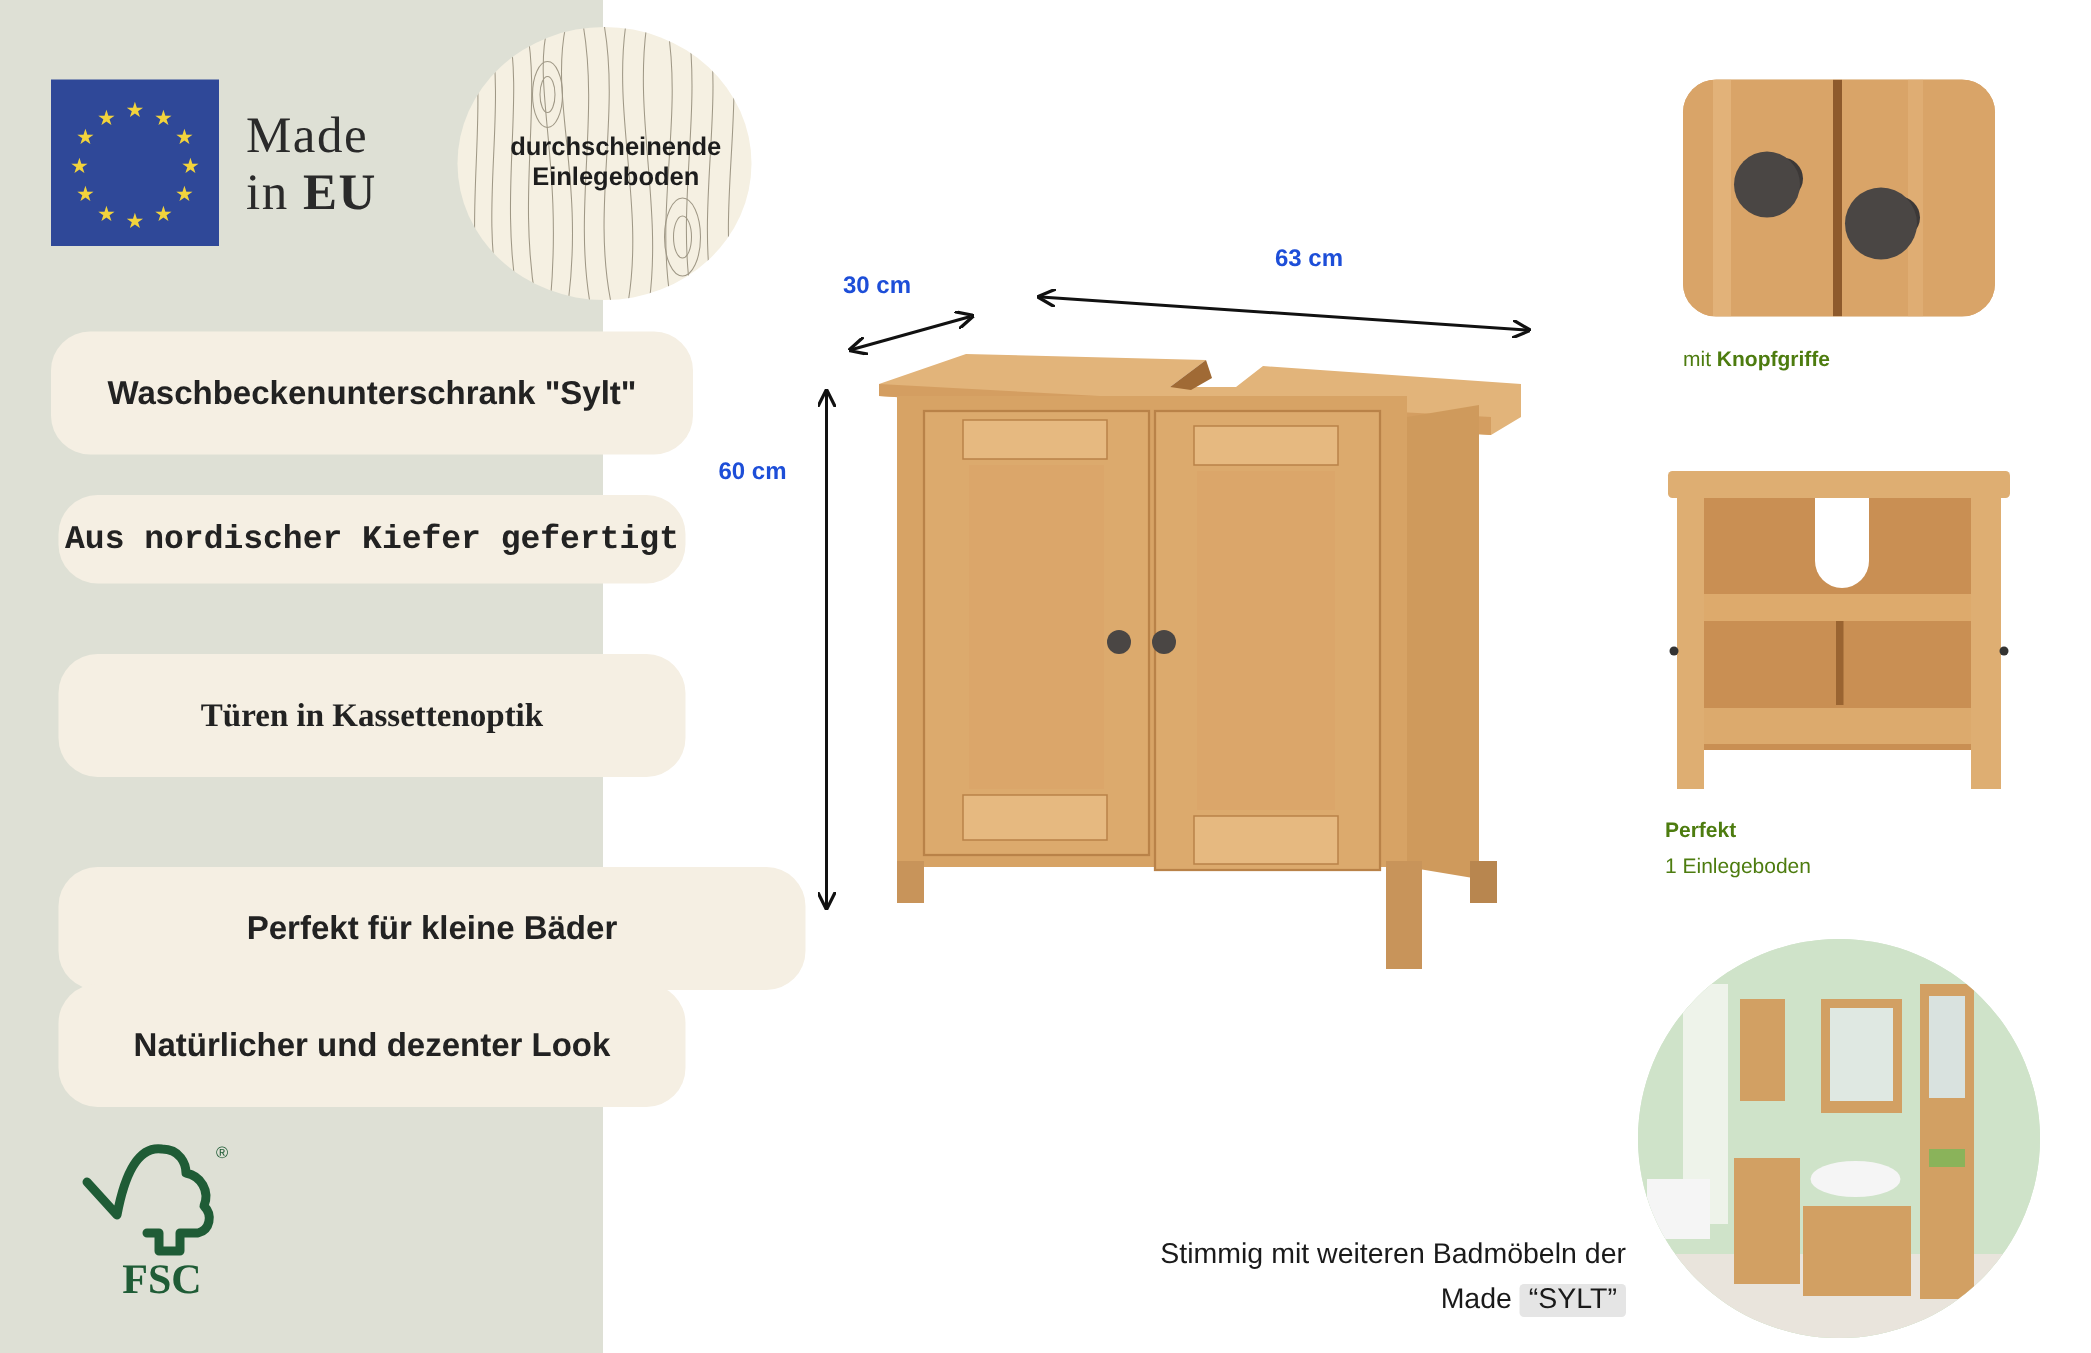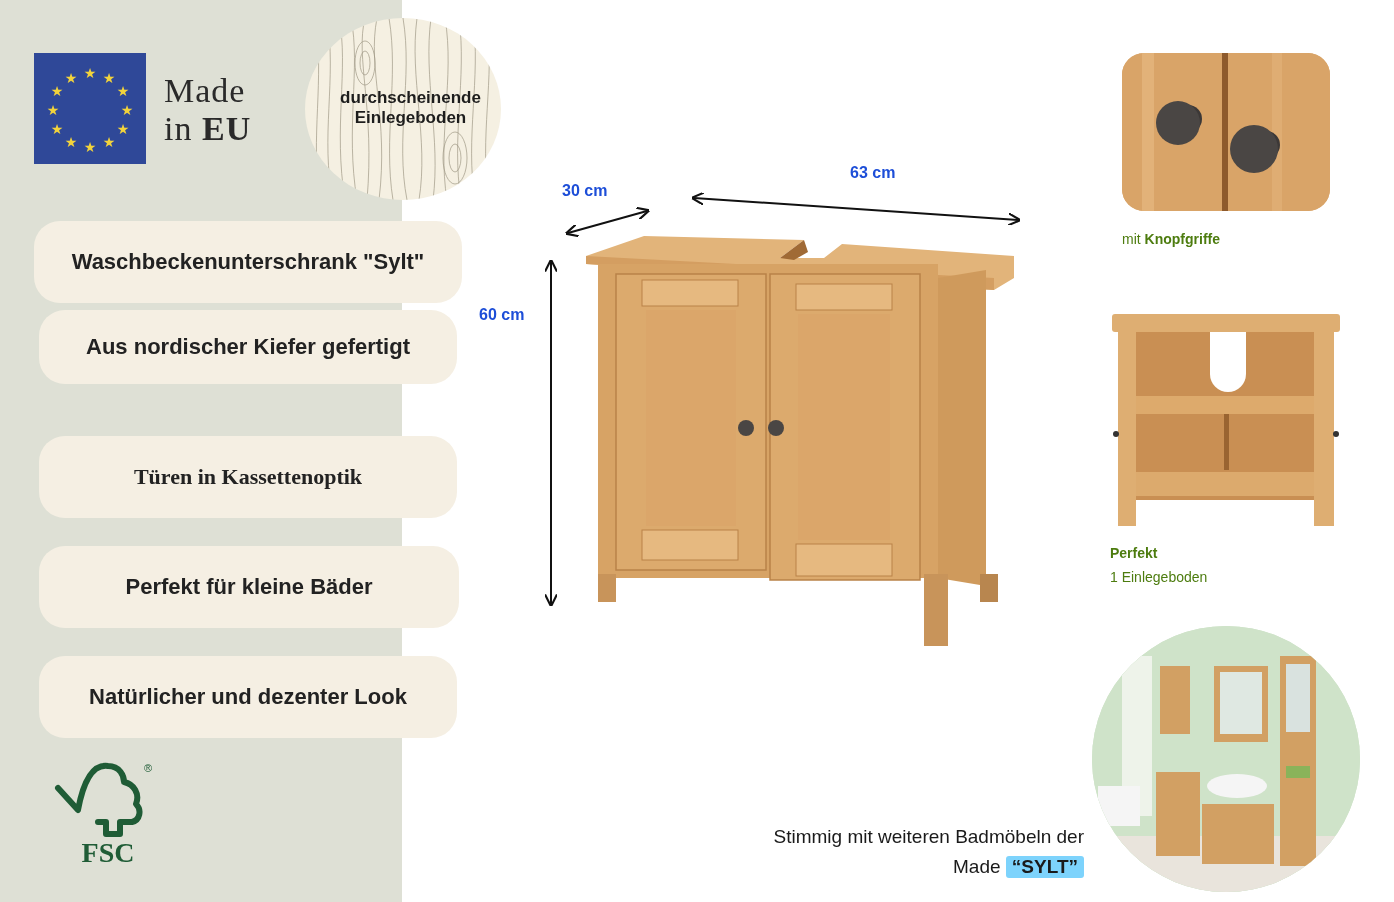--- a/index.html
+++ b/index.html
@@ -50,21 +50,21 @@
   }
   .open-cab { position: absolute; left: 1110px; top: 312px; width: 232px; height: 216px; }
   .room-circle {
     position: absolute; left: 1092px; top: 626px; width: 268px; height: 266px;
     border-radius: 50%; overflow: hidden; background: #cfe3c9;
   }
   .series-text {
     position: absolute; right: 310px; text-align: right; font-size: 19px; color: #1a1a1a;
   }
   .sylt-mark {
-    display: inline-block; background: #7dd3fc; padding: 0 6px; font-weight: bold;
+    display: inline-block; background: #e5e5e5; padding: 0 6px; font-weight: normal;
     border-radius: 3px;
   }
 </style>
 </head>
 <body>
 
 <div class="left-panel"></div>
 
 <div class="eu-flag">
   <svg viewBox="0 0 112 111">
@@ -115,27 +115,27 @@
   </svg>
   <div class="wood-label">
     <div>durchscheinende</div>
     <div>Einlegeboden</div>
   </div>
 </div>
 
 <div class="feature-pill" style="left:34px; top:221px; width:428px; height:82px;">
     <span>Waschbeckenunterschrank "Sylt"</span>
   </div>
-<div class="feature-pill" style="left:39px; top:310px; width:418px; height:74px;">
+<div class="feature-pill" style="left:39px; top:330px; width:418px; height:59px;font-family:Liberation Mono, monospace;">
     <span>Aus nordischer Kiefer gefertigt</span>
   </div>
 <div class="feature-pill" style="left:39px; top:436px; width:418px; height:82px;font-family:Liberation Serif, serif;">
     <span>Türen in Kassettenoptik</span>
   </div>
-<div class="feature-pill" style="left:39px; top:546px; width:420px; height:82px;">
+<div class="feature-pill" style="left:39px; top:578px; width:498px; height:82px;">
     <span>Perfekt für kleine Bäder</span>
   </div>
 <div class="feature-pill" style="left:39px; top:656px; width:418px; height:82px;">
     <span>Natürlicher und dezenter Look</span>
   </div>
 
 <div class="fsc-logo">
   <svg viewBox="0 0 110 112" width="110" height="112">
     <g fill="none" stroke="#1f5c36" stroke-width="6" stroke-linejoin="round" stroke-linecap="round">
       <path d="M8 30 L28 52 C 34 20, 44 6, 58 8 C 70 8, 74 18, 74 24 C 84 26, 90 36, 86 46 C 92 52, 90 62, 82 64 L 70 64 L 70 76 L 56 76 L 56 64 L 48 64"></path>

